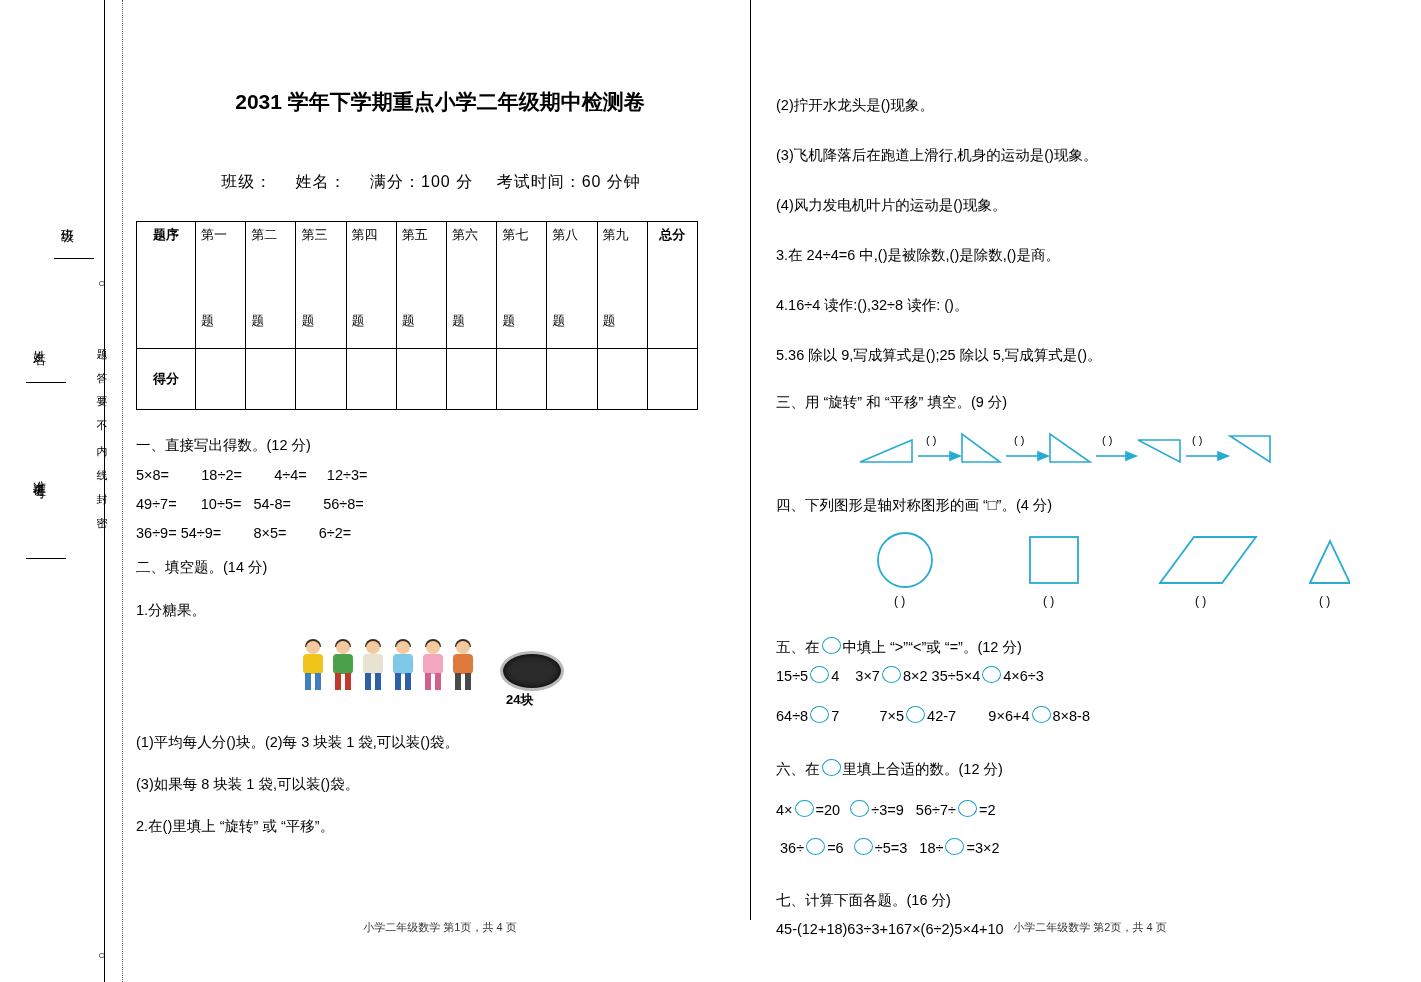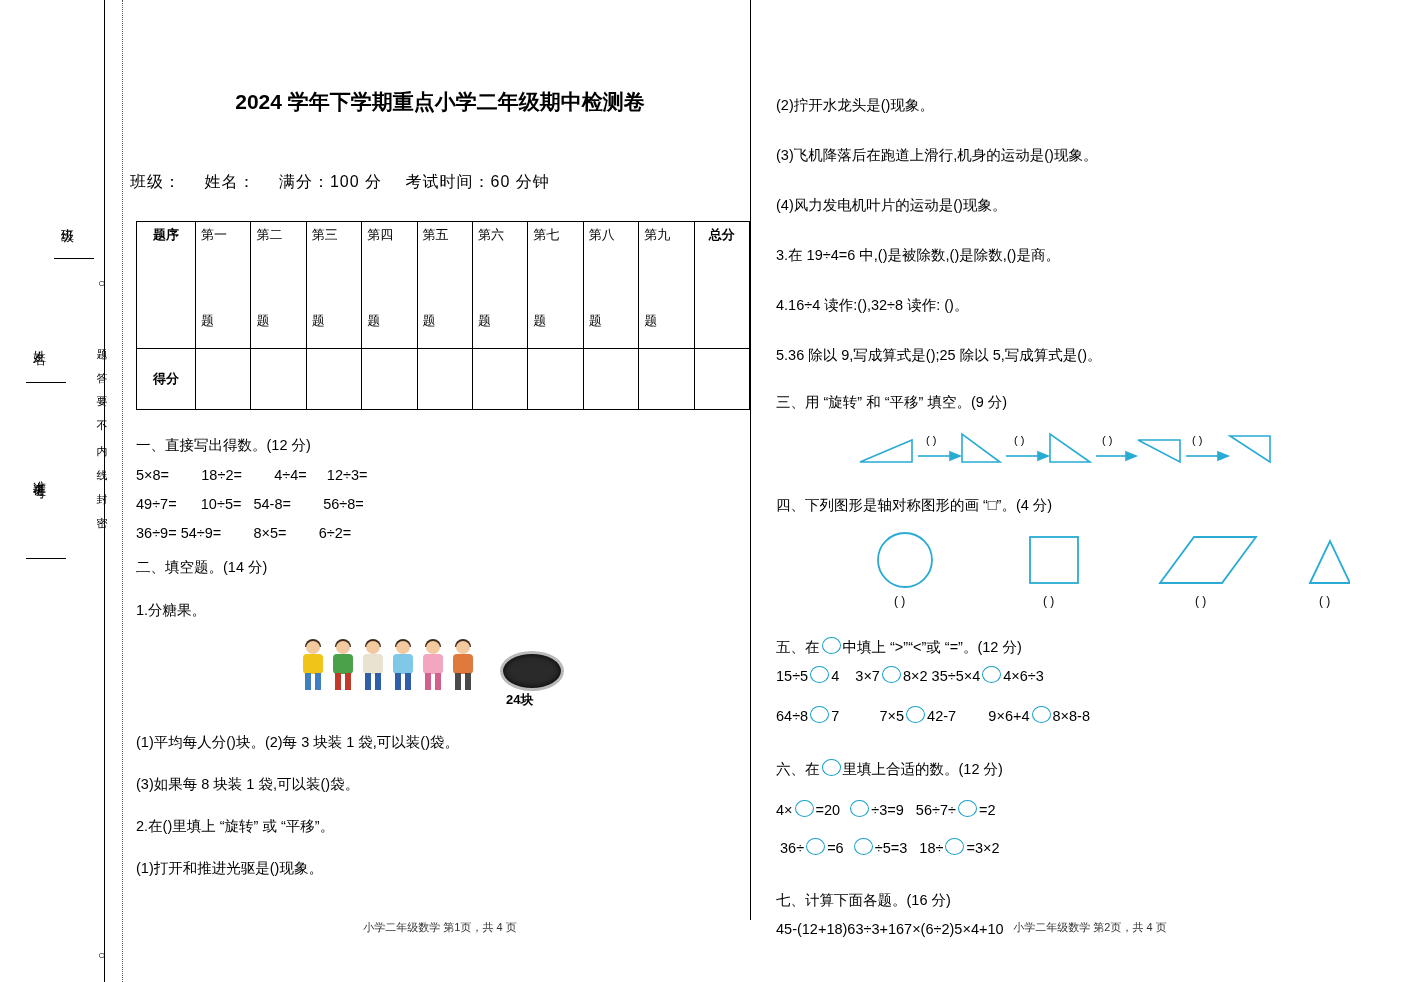--- a/index.html
+++ b/index.html
@@ -80,32 +80,32 @@
     border-left: 1px solid #000;
   }
 
   .exam-title {
     text-align: center;
     font-size: 21px;
     font-weight: bold;
     margin-top: 88px;
   }
   .exam-info {
-    text-align: left;
+    text-align: center;
     font-size: 16px;
     margin-top: 56px;
     letter-spacing: 1px;
   }
   .exam-info span { margin-right: 18px; }
 
   
   table.score-table {
     border-collapse: collapse;
     margin: 28px 0 0 6px;
-    width: 614px;
+    width: 562px;
     table-layout: fixed;
   }
   table.score-table td {
     border: 1px solid #000;
     font-size: 13px;
     padding: 4px 5px;
     vertical-align: top;
   }
   table.score-table tr.row-head td {
     height: 118px;
@@ -255,21 +255,21 @@
     <div class="vtext small" style="left:94px; top:340px;">题  答  要  不  内  线  封  密</div>
 
     <div class="vmark" style="left:98px; top:276px;">○</div>
     <div class="vmark" style="left:98px; top:948px;">○</div>
   </div>
 
   <div class="col-divider"></div>
 
   <div class="col-left">
 
-    <div class="exam-title">2024 学年下学期重点小学二年级期中检测卷</div>
+    <div class="exam-title">2031 学年下学期重点小学二年级期中检测卷</div>
 
     <div class="exam-info">
       <span>班级：</span>
       <span>姓名：</span>
       <span>满分：100 分</span>
       <span>考试时间：60 分钟</span>
     </div>
 
     <table class="score-table">
       <tbody>
@@ -393,29 +393,28 @@
             <i class="r" style="background:#4a4a4a;"></i>
           </span>
       </div>
       <div class="plate"></div>
       <div class="candy-count">24块</div>
     </div>
 
     <div class="para" style="margin-top:26px;">(1)平均每人分()块。(2)每 3 块装 1 袋,可以装()袋。</div>
     <div class="para">(3)如果每 8 块装 1 袋,可以装()袋。</div>
     <div class="para">2.在()里填上 “旋转” 或 “平移”。</div>
-    <div class="para">(1)打开和推进光驱是()现象。</div>
   </div>
 
   <div class="col-right">
 
     <div class="para-r" style="margin-top:92px;">(2)拧开水龙头是()现象。</div>
     <div class="para-r">(3)飞机降落后在跑道上滑行,机身的运动是()现象。</div>
     <div class="para-r">(4)风力发电机叶片的运动是()现象。</div>
-    <div class="para-r">3.在 19÷4=6 中,()是被除数,()是除数,()是商。</div>
+    <div class="para-r">3.在 24÷4=6 中,()是被除数,()是除数,()是商。</div>
     <div class="para-r">4.16÷4 读作:(),32÷8 读作: ()。</div>
     <div class="para-r">5.36 除以 9,写成算式是();25 除以 5,写成算式是()。</div>
 
     <div class="sec-title">三、用 “旋转” 和 “平移” 填空。(9 分)</div>
 
     <div class="fig-row">
       <svg width="480" height="56" viewBox="0 0 480 56">
         <g fill="none" stroke="#29ABD4" stroke-width="1.6">
           <polygon points="10,40 62,40 62,18"></polygon>
           <polygon points="112,40 112,12 150,40"></polygon>

